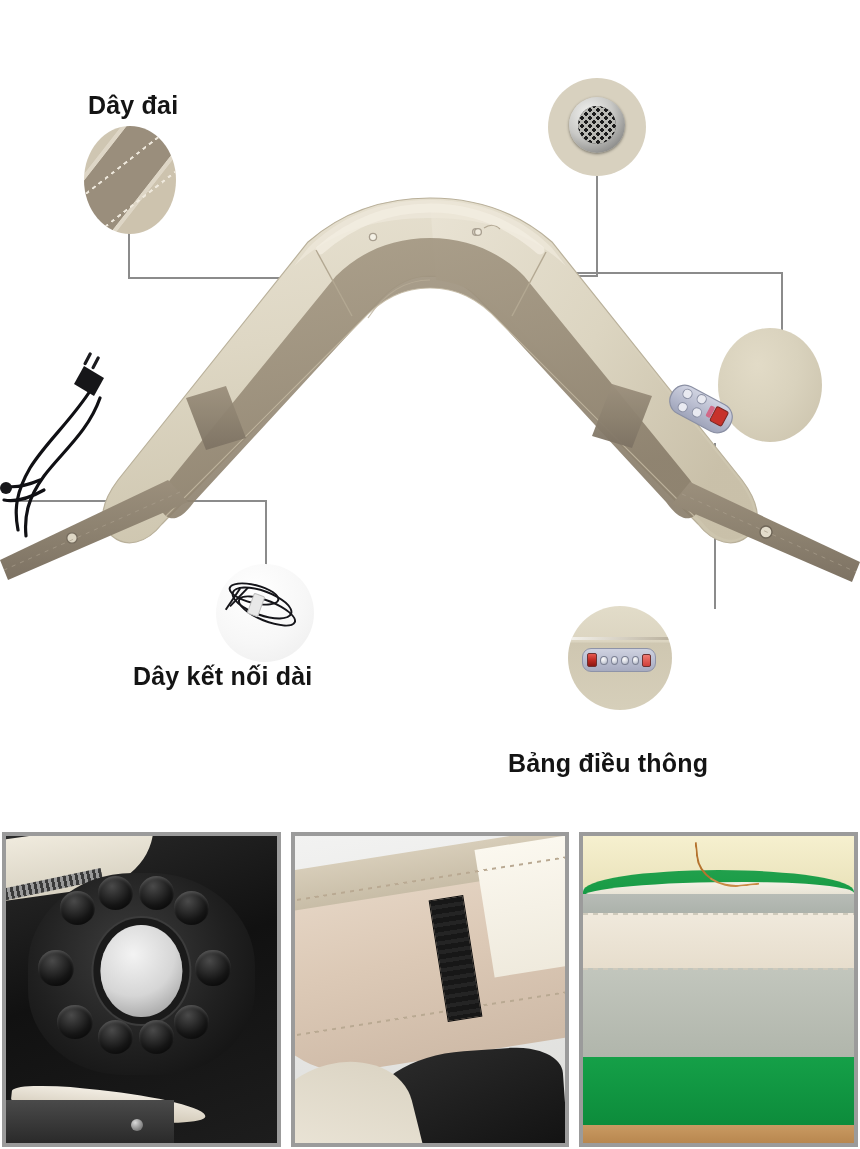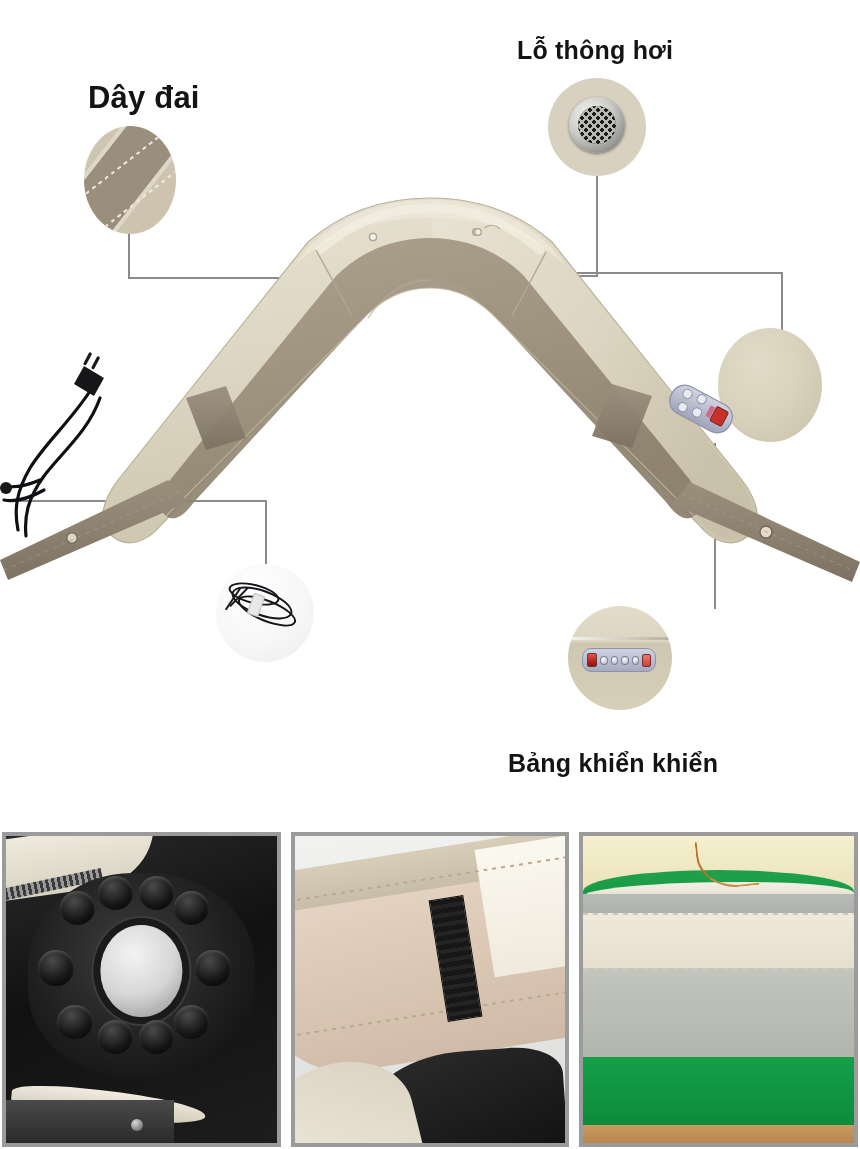--- a/index.html
+++ b/index.html
@@ -15,21 +15,21 @@
   
   .label {
     position: absolute;
     font-weight: bold;
     color: #141414;
     letter-spacing: 0.2px;
     white-space: pre-line;
     line-height: 1.18;
     user-select: none;
   }
-  #label-strap      { left: 88px;  top: 80px;  font-size: 31px; }
+  #label-strap      { left: 88px;  top: 91px;  font-size: 25px; }
   #label-vent       { left: 517px; top: 36px;  font-size: 25px; }
   #label-cable      { left: 133px; top: 662px; font-size: 25px; }
   #label-panel      { left: 508px; top: 719px; font-size: 25px; text-align: center; }
 
   
   .callout {
     position: absolute;
     border-radius: 50%;
     overflow: hidden;
   }
@@ -253,23 +253,23 @@
     background: repeating-linear-gradient(90deg,#cfcabb 0 5px, transparent 5px 10px);
   }
   .p3 .s1 { top: 25%; } .p3 .s2 { top: 43%; }
 </style>
 </head>
 <body>
 
 <div id="page">
 
   <div class="label" id="label-strap">Dây đai</div>
-  <div class="label" id="label-vent">Lỗ thông hơi</div>
+  <div class="label" id="label-cable">Dây kết nối dài</div>
   <div class="label" id="label-panel">
-    <div>Bảng khiển khiển</div>
+    <div>Bảng điều thông</div>
   </div>
 
   <div class="line lv" style="left:128px; top:232px; height:46px;"></div>
   <div class="line lh" style="left:128px; top:277px; width:222px;"></div>
 
   <div class="line lv" style="left:596px; top:176px; height:100px;"></div>
   <div class="line lh" style="left:374px; top:275px; width:224px;"></div>
 
   <div class="line lh" style="left:518px; top:272px; width:264px;"></div>
   <div class="line lv" style="left:781px; top:272px; height:58px;"></div>

